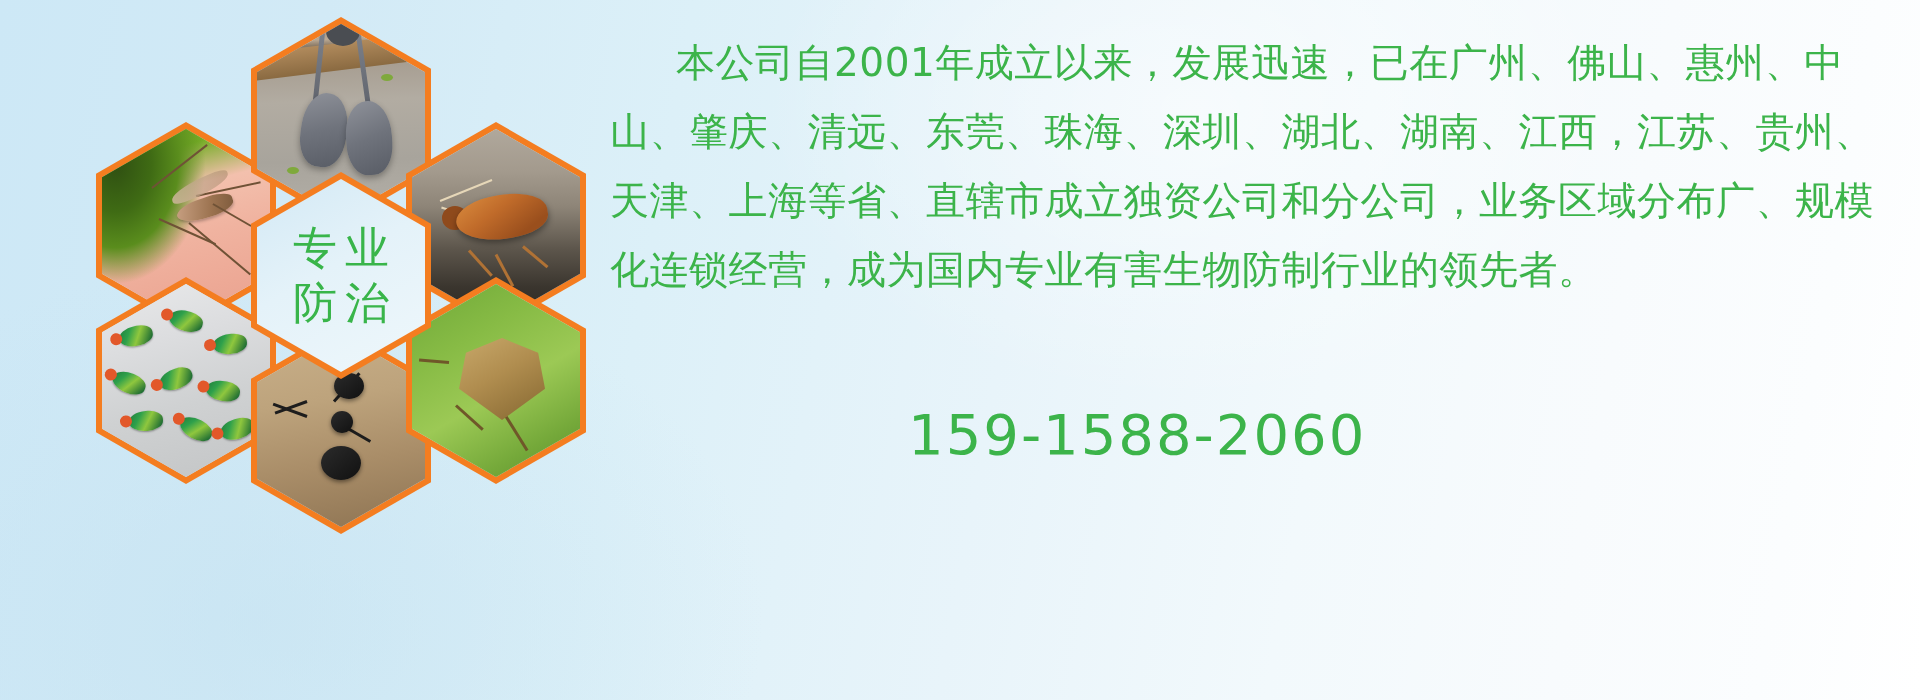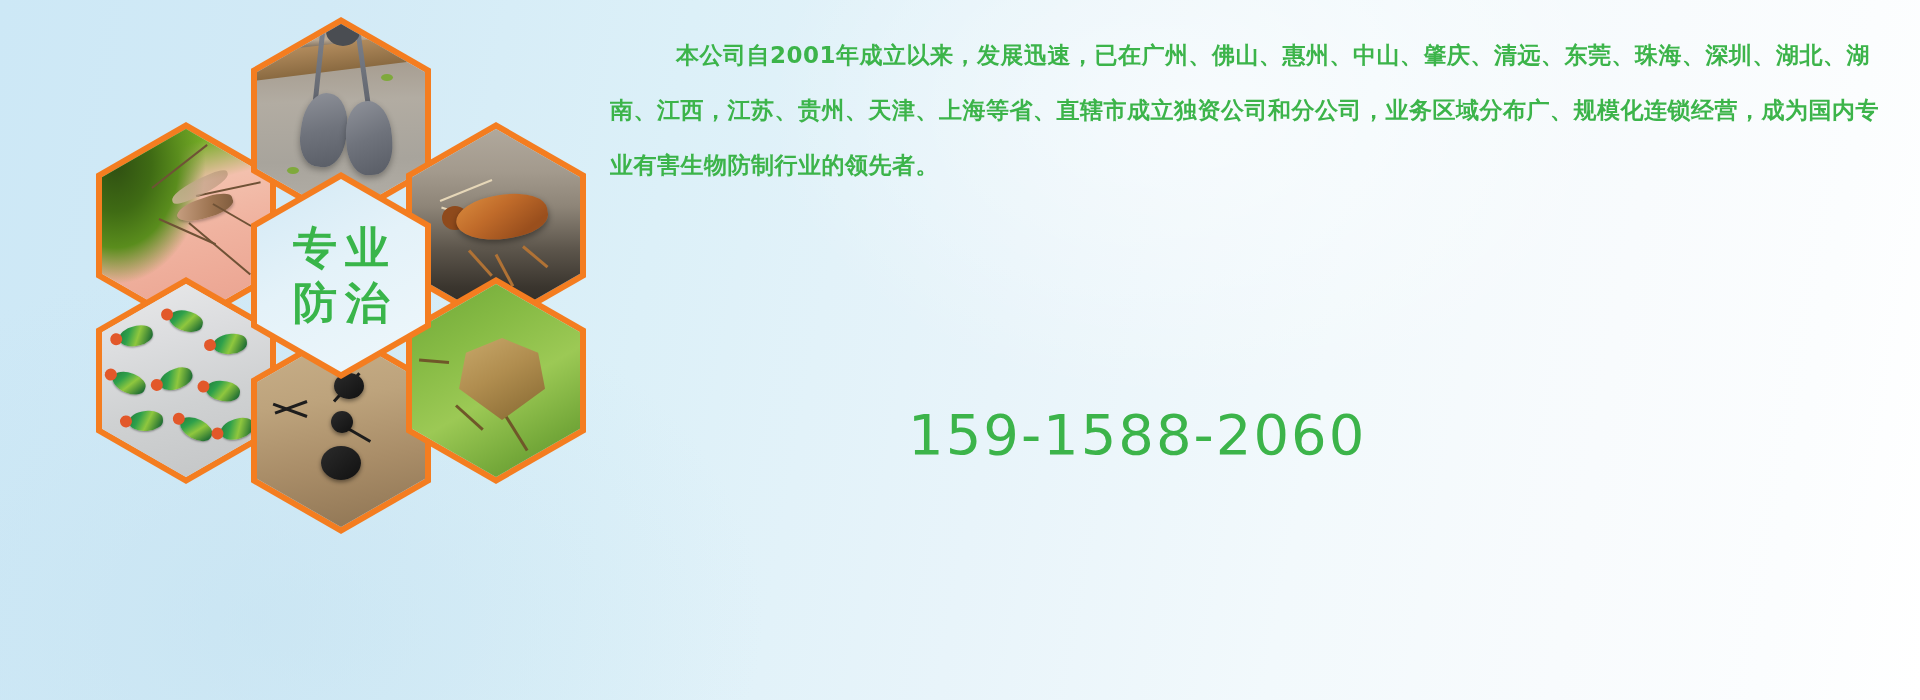--- a/index.html
+++ b/index.html
@@ -83,21 +83,21 @@
     background: linear-gradient(150deg, #d3e9f5 0%, #e4f2f9 45%, #eef7fb 100%);
     display: flex;
     flex-direction: column;
     align-items: center;
     justify-content: center;
     gap: 8px;
   }
   .center-line {
     color: #39b54a;
     font-size: 44px;
-    font-weight: bold;
+    font-weight: normal;
     letter-spacing: 8px;
     text-indent: 8px;
     line-height: 1.05;
     font-family: "DejaVu Sans", "Liberation Sans", sans-serif;
   }
 
   
   .art { position: absolute; inset: 0; }
 
   
@@ -258,23 +258,23 @@
 
   
   .copy {
     position: absolute;
     left: 610px;
     top: 28px;
     width: 1280px;
   }
   .paragraph {
     color: #3cb44a;
-    font-size: 23px;
-    line-height: 55px;
-    font-weight: bold;
+    font-size: 39px;
+    line-height: 69px;
+    font-weight: normal;
     text-indent: 66px;
     letter-spacing: 0.5px;
     font-family: "DejaVu Sans", "Liberation Sans", sans-serif;
     margin: 0;
     max-width: 1290px;
   }
 
   .contact {
     position: absolute;
     left: 618px;

